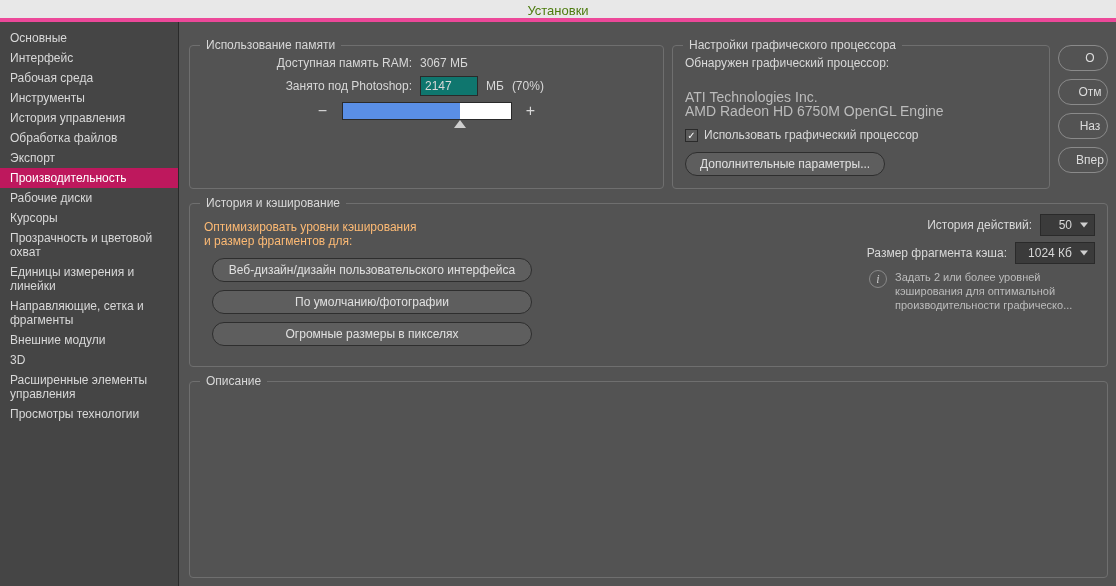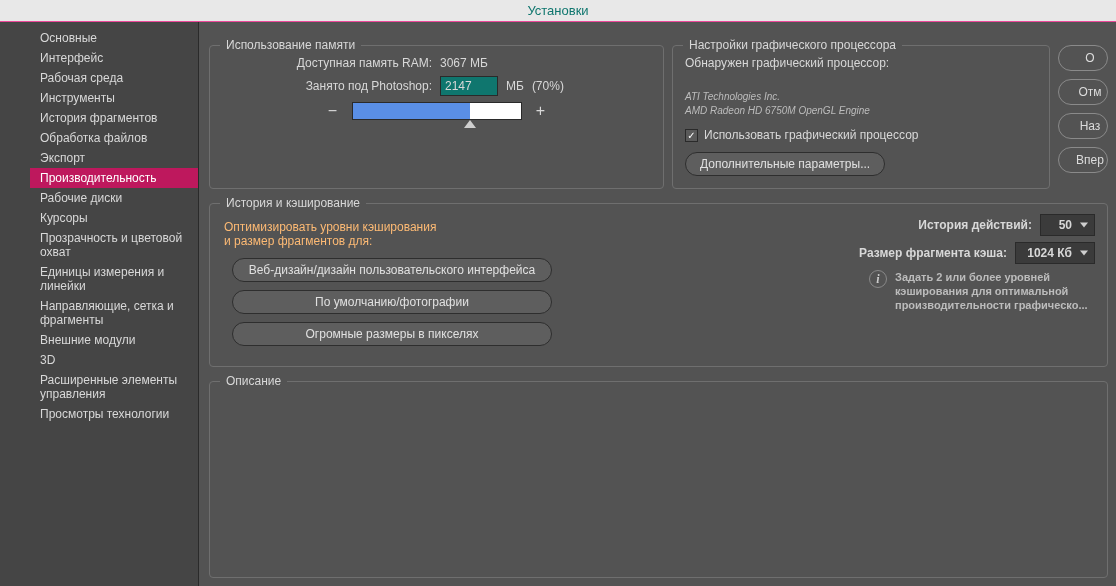--- a/index.html
+++ b/index.html
@@ -7,37 +7,36 @@
       font-family: -apple-system, "Helvetica Neue", Arial, sans-serif;
       background: #535353;
       color: #d8d8d8;
       font-size: 12px;
       overflow: hidden;
       width: 1116px;
       height: 586px;
     }
     .titlebar {
       background: #e8e8e8;
-      color: #0f766e;
+      color: #4d7c0f;
       height: 22px;
       line-height: 22px;
       text-align: center;
       font-size: 13px;
-      border-bottom: 1px solid #ec4899;
+      border-bottom: 4px solid #ec4899;
     }
     .content {
       display: flex;
       height: calc(100% - 22px);
     }
     .sidebar {
-      width: 199px;
+      width: 179px;
       background: #454545;
       border-right: 1px solid #2a2a2a;
       padding-top: 6px;
-      padding-left: 30px;
     }
     .sidebar-item {
       padding: 3px 10px;
       cursor: default;
       color: #d8d8d8;
       line-height: 14px;
     }
     .sidebar-item.selected {
       background: #be185d;
       color: #fff;
@@ -126,21 +125,21 @@
       position: absolute;
       left: 70%;
       bottom: -9px;
       transform: translateX(-50%);
       width: 0; height: 0;
       border-left: 6px solid transparent;
       border-right: 6px solid transparent;
       border-bottom: 8px solid #cfcfcf;
     }
     .gpu-detected { color: #d8d8d8; margin-bottom: 20px; }
-    .gpu-info { color: #bcbcbc; font-size: 10px; line-height: 14px; font-style: italic; }
+    .gpu-info { color: #bcbcbc; font-size: 14px; line-height: 14px; }
     .checkbox-row {
       display: flex;
       align-items: center;
       gap: 6px;
       margin-top: 10px;
     }
     .checkbox {
       width: 13px;
       height: 13px;
       background: #5a5a5a;
@@ -222,21 +221,21 @@
       width: 0; height: 0;
       border-left: 4px solid transparent;
       border-right: 4px solid transparent;
       border-top: 5px solid #cfcfcf;
     }
     .history-columns {
       display: flex;
       gap: 30px;
     }
     .history-left { flex: 0 0 340px; }
-    .history-right { flex: 1; font-weight: bold; }
+    .history-right { flex: 1; }
     .info-row {
       display: flex;
       gap: 8px;
       justify-content: flex-end;
       margin-top: 6px;
       color: #bcbcbc;
       font-size: 11px;
       line-height: 14px;
     }
     .info-icon {
@@ -259,21 +258,21 @@
 <body>
 
 <div class="titlebar">Установки</div>
 
 <div class="content">
   <div class="sidebar">
     <div class="sidebar-item">Основные</div>
     <div class="sidebar-item">Интерфейс</div>
     <div class="sidebar-item">Рабочая среда</div>
     <div class="sidebar-item">Инструменты</div>
-    <div class="sidebar-item">История фрагментов</div>
+    <div class="sidebar-item">История управления</div>
     <div class="sidebar-item">Обработка файлов</div>
     <div class="sidebar-item">Экспорт</div>
     <div class="sidebar-item selected">Производительность</div>
     <div class="sidebar-item">Рабочие диски</div>
     <div class="sidebar-item">Курсоры</div>
     <div class="sidebar-item">Прозрачность и цветовой охват</div>
     <div class="sidebar-item">Единицы измерения и линейки</div>
     <div class="sidebar-item">Направляющие, сетка и фрагменты</div>
     <div class="sidebar-item">Внешние модули</div>
     <div class="sidebar-item">3D</div>

